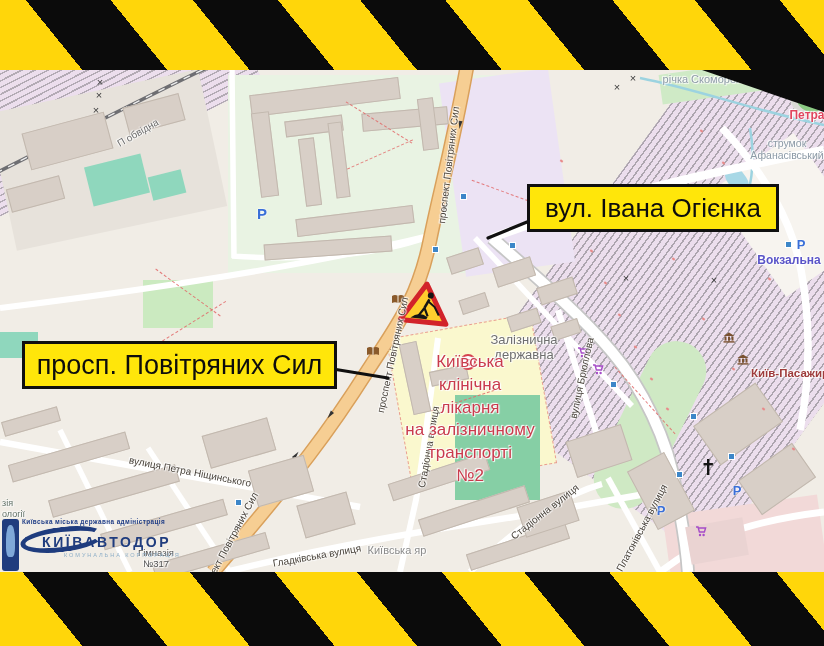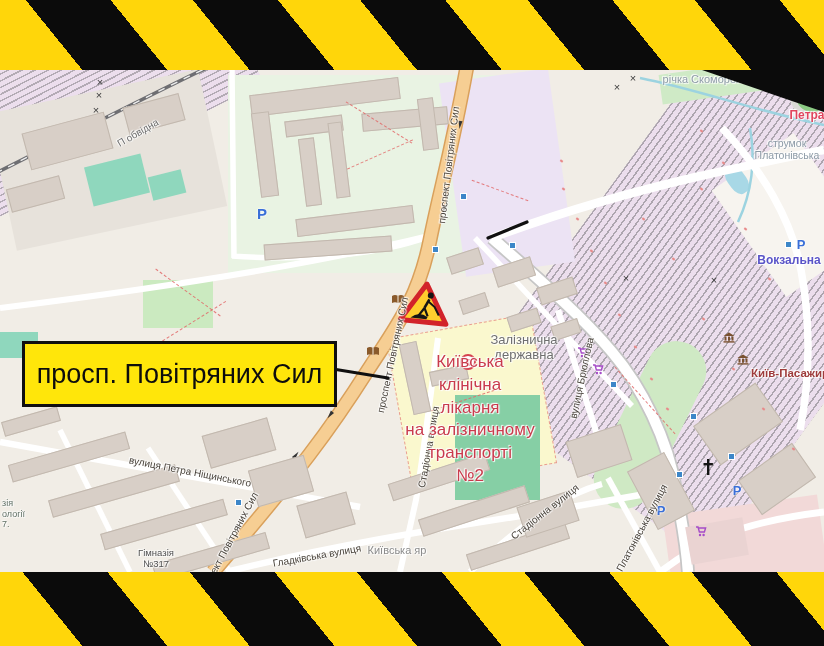--- a/index.html
+++ b/index.html
@@ -279,21 +279,21 @@
     <div class="lbl sl" style="left:429px;top:377px;transform:translate(-50%,-50%) rotate(-80deg);white-space:nowrap;">Стадіонна вулиця</div>
     <div class="lbl sl" style="left:545px;top:442px;transform:translate(-50%,-50%) rotate(-38deg);white-space:nowrap;">Стадіонна вулиця</div>
     <div class="lbl sl" style="left:190px;top:402px;transform:translate(-50%,-50%) rotate(11deg);white-space:nowrap;">вулиця Петра Ніщинського</div>
     <div class="lbl sl" style="left:317px;top:486px;transform:translate(-50%,-50%) rotate(-10deg);white-space:nowrap;">Гладківська вулиця</div>
     <div class="lbl sl" style="left:582px;top:308px;transform:translate(-50%,-50%) rotate(-78deg);white-space:nowrap;">вулиця Брюллова</div>
     <div class="lbl sl" style="left:642px;top:458px;transform:translate(-50%,-50%) rotate(-62deg);white-space:nowrap;">Платонівська вулиця</div>
     <div class="lbl sl" style="left:138px;top:63px;transform:translate(-50%,-50%) rotate(-30deg);white-space:nowrap;color:#6E6E6E;">П обвідна</div>
 
     <div class="lbl pl" style="left:702px;top:9px;color:#8C9AA6;white-space:nowrap;">річка Скоморох</div>
     <div class="lbl pl" style="left:787px;top:79px;color:#8C9AA6;font-size:10.5px;">струмок
-Платонівська</div>
+Афанасівський</div>
     <div class="lbl" style="left:807px;top:45px;color:#E0455E;font-weight:bold;font-size:12px;white-space:nowrap;">Петра</div>
     <div class="lbl" style="left:789px;top:190px;color:#5A54C8;font-weight:bold;font-size:12px;white-space:nowrap;">Вокзальна</div>
     <div class="lbl" style="left:790px;top:304px;color:#9E3B3B;font-weight:bold;font-size:11.5px;white-space:nowrap;">Київ-Пасажир</div>
     <div class="lbl" style="left:524px;top:277px;color:#6F6F6F;font-size:13px;">Залізнична
 державна</div>
     <div class="lbl pl" style="left:397px;top:480px;white-space:nowrap;">Київська яр</div>
     <div class="lbl" style="left:156px;top:488px;color:#4F4F4F;font-size:9.5px;">Гімназія
 №317</div>
     <div class="lbl" style="left:2px;top:428px;transform:none;text-align:left;color:#5F6F64;font-size:9px;">зія
 ології
@@ -304,21 +304,33 @@
 на залізничному
 транспорті
 №2</div>
   </div>
 
   <svg class="annot" width="824" height="646">
     <path d="M 527,222 L 488,238" stroke="#101010" stroke-width="3.2" stroke-linecap="round"></path>
     <path d="M 333,369 L 388,378" stroke="#101010" stroke-width="3.2" stroke-linecap="round"></path>
   </svg>
 
-  <div class="callout" style="left:22px;top:341px;width:315px;height:66px;font-size:27px;">
+  <div class="callout" style="left:527px;top:184px;width:252px;height:48px;font-size:26px;">
+    <span>вул. Івана Огієнка</span>
+  </div>
+  <div class="callout" style="left:22px;top:341px;width:315px;height:48px;font-size:27px;">
     <span>просп. Повітряних Сил</span>
   </div>
 
+  <div class="logo">
+    <div class="emblem">
+        <i></i>
+      </div>
+    <div class="admin">Київська міська державна адміністрація</div>
+    <div class="swoosh"></div>
+    <div class="title">КИЇВАВТОДОР</div>
+    <div class="sub">КОМУНАЛЬНА КОРПОРАЦІЯ</div>
+  </div>
 
   <div class="band top"></div>
   <div class="band bot"></div>
   <div class="corner-tr"></div>
 </div>
 
 </body></html>

